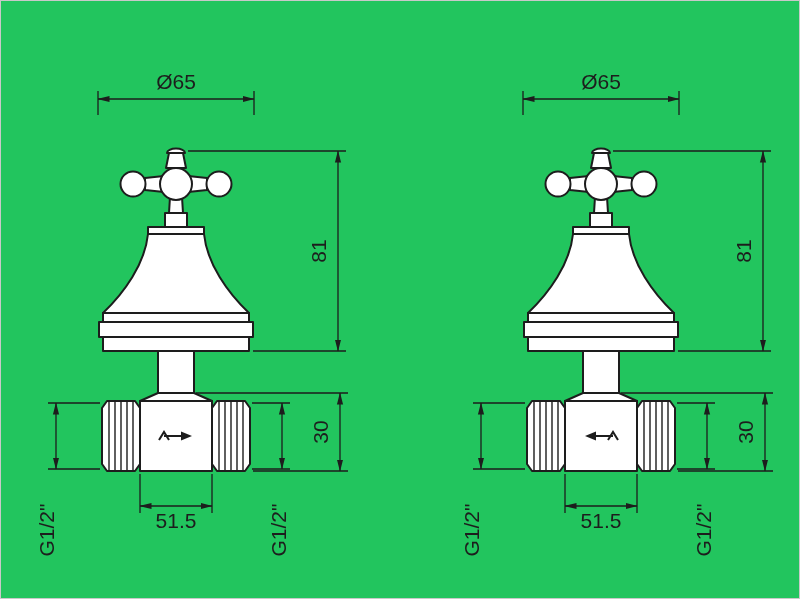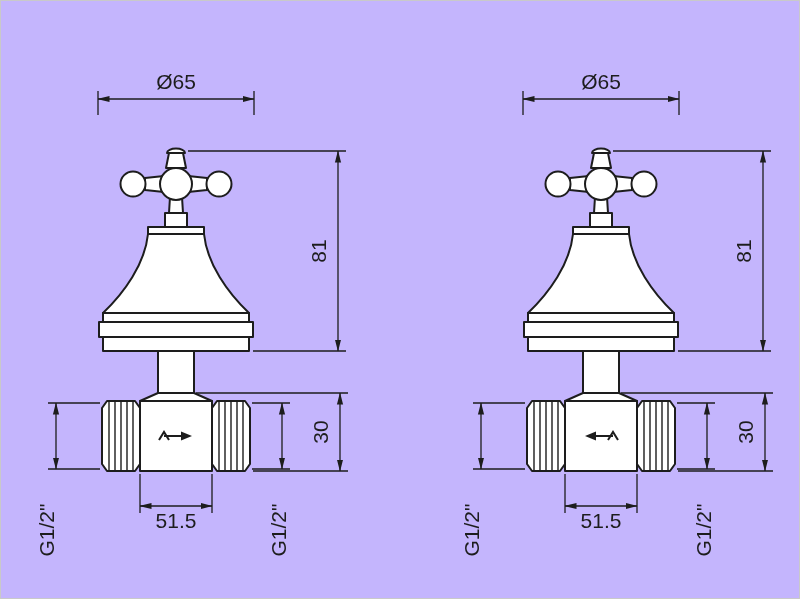--- a/index.html
+++ b/index.html
@@ -1,20 +1,20 @@
 <!DOCTYPE html>
 <html><head>
 <meta charset="utf-8">
 <style>
   html, body { margin: 0; padding: 0; background: #f2f2f2; }
   .canvas {
     width: 800px; height: 599px;
     box-sizing: border-box;
     border: 1px solid #c9c9c9;
-    background: #c4b5fd;
+    background: #22c55e;
     position: relative;
     overflow: hidden;
   }
   svg { display: block; }
   .part   { fill: #ffffff; stroke: #1d1d1d; stroke-width: 2; stroke-linejoin: round; }
   .detail { fill: none;    stroke: #1d1d1d; stroke-width: 1.4; }
   .dimln  { fill: none;    stroke: #1d1d1d; stroke-width: 1.3; }
   .dim-text {
     font-family: "Liberation Sans", "DejaVu Sans", sans-serif;
     font-size: 21px;

